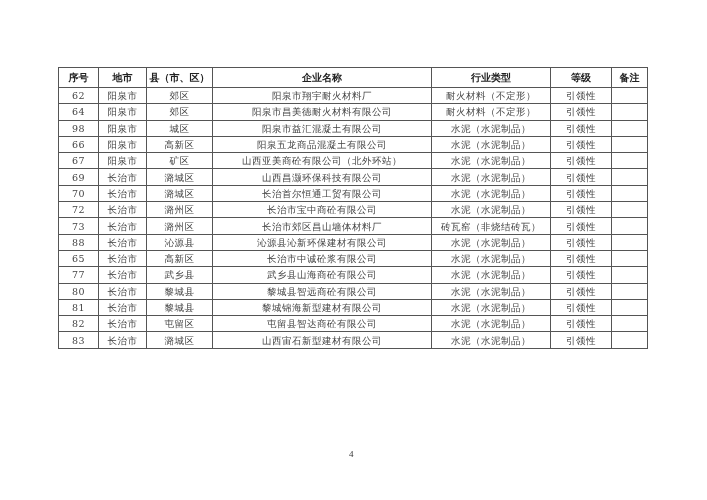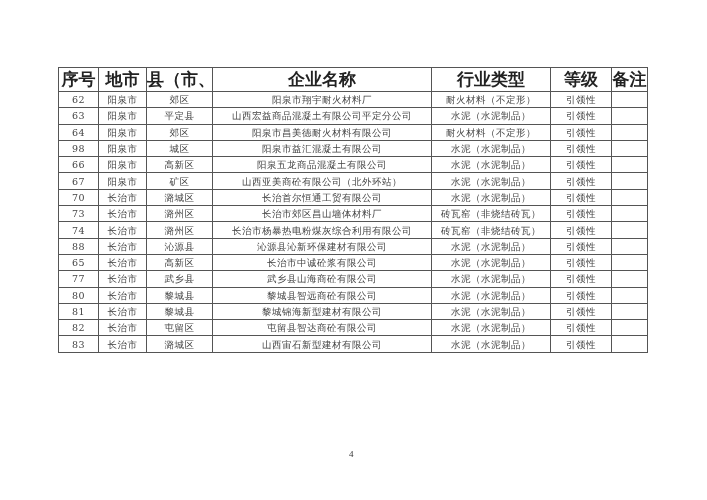--- a/index.html
+++ b/index.html
@@ -4,21 +4,21 @@
 <style>
   html, body { margin: 0; padding: 0; background: #ffffff; }
   body { width: 707px; height: 500px; position: relative; overflow: hidden;
          font-family: "DejaVu Serif", "Liberation Serif", serif; color: #333; }
   .page { position: absolute; left: 0; top: 0; width: 707px; height: 500px; background: #fff; }
   table.list { position: absolute; left: 58px; top: 67px; border-collapse: collapse;
                table-layout: fixed; width: 589px; }
   table.list th, table.list td { border: 1px solid #555; padding: 0; text-align: center;
                                  white-space: nowrap; overflow: hidden; }
   table.list th { height: 19px; font-family: "DejaVu Sans", "Liberation Sans", sans-serif;
-                  font-weight: bold; font-size: 17px; color: #222; }
+                  font-weight: bold; font-size: 10px; color: #222; }
   table.list td { height: 15.3px; font-size: 9.5px; color: #444; letter-spacing: 0.5px; line-height: 15px; }
   .pagenum { position: absolute; left: 349px; top: 449px; font-size: 9px; color: #333;
              font-family: "Liberation Serif", serif; }
 </style>
 </head>
 <body>
 
 <div class="page">
   <table class="list">
     <colgroup>
@@ -45,29 +45,20 @@
         <tr>
           <td>62</td>
           <td>阳泉市</td>
           <td>郊区</td>
           <td>阳泉市翔宇耐火材料厂</td>
           <td>耐火材料（不定形）</td>
           <td>引领性</td>
           <td></td>
         </tr>
         <tr>
-          <td>63</td>
-          <td>阳泉市</td>
-          <td>平定县</td>
-          <td>山西宏益商品混凝土有限公司平定分公司</td>
-          <td>水泥（水泥制品）</td>
-          <td>引领性</td>
-          <td></td>
-        </tr>
-        <tr>
           <td>64</td>
           <td>阳泉市</td>
           <td>郊区</td>
           <td>阳泉市昌美德耐火材料有限公司</td>
           <td>耐火材料（不定形）</td>
           <td>引领性</td>
           <td></td>
         </tr>
         <tr>
           <td>98</td>
@@ -90,42 +81,51 @@
         <tr>
           <td>67</td>
           <td>阳泉市</td>
           <td>矿区</td>
           <td>山西亚美商砼有限公司（北外环站）</td>
           <td>水泥（水泥制品）</td>
           <td>引领性</td>
           <td></td>
         </tr>
         <tr>
+          <td>69</td>
+          <td>长治市</td>
+          <td>潞城区</td>
+          <td>山西昌灏环保科技有限公司</td>
+          <td>水泥（水泥制品）</td>
+          <td>引领性</td>
+          <td></td>
+        </tr>
+        <tr>
           <td>70</td>
           <td>长治市</td>
           <td>潞城区</td>
           <td>长治首尔恒通工贸有限公司</td>
           <td>水泥（水泥制品）</td>
           <td>引领性</td>
           <td></td>
         </tr>
         <tr>
+          <td>72</td>
+          <td>长治市</td>
+          <td>潞州区</td>
+          <td>长治市宝中商砼有限公司</td>
+          <td>水泥（水泥制品）</td>
+          <td>引领性</td>
+          <td></td>
+        </tr>
+        <tr>
           <td>73</td>
           <td>长治市</td>
           <td>潞州区</td>
           <td>长治市郊区昌山墙体材料厂</td>
-          <td>砖瓦窑（非烧结砖瓦）</td>
-          <td>引领性</td>
-          <td></td>
-        </tr>
-        <tr>
-          <td>74</td>
-          <td>长治市</td>
-          <td>潞州区</td>
-          <td>长治市杨暴热电粉煤灰综合利用有限公司</td>
           <td>砖瓦窑（非烧结砖瓦）</td>
           <td>引领性</td>
           <td></td>
         </tr>
         <tr>
           <td>88</td>
           <td>长治市</td>
           <td>沁源县</td>
           <td>沁源县沁新环保建材有限公司</td>
           <td>水泥（水泥制品）</td>

